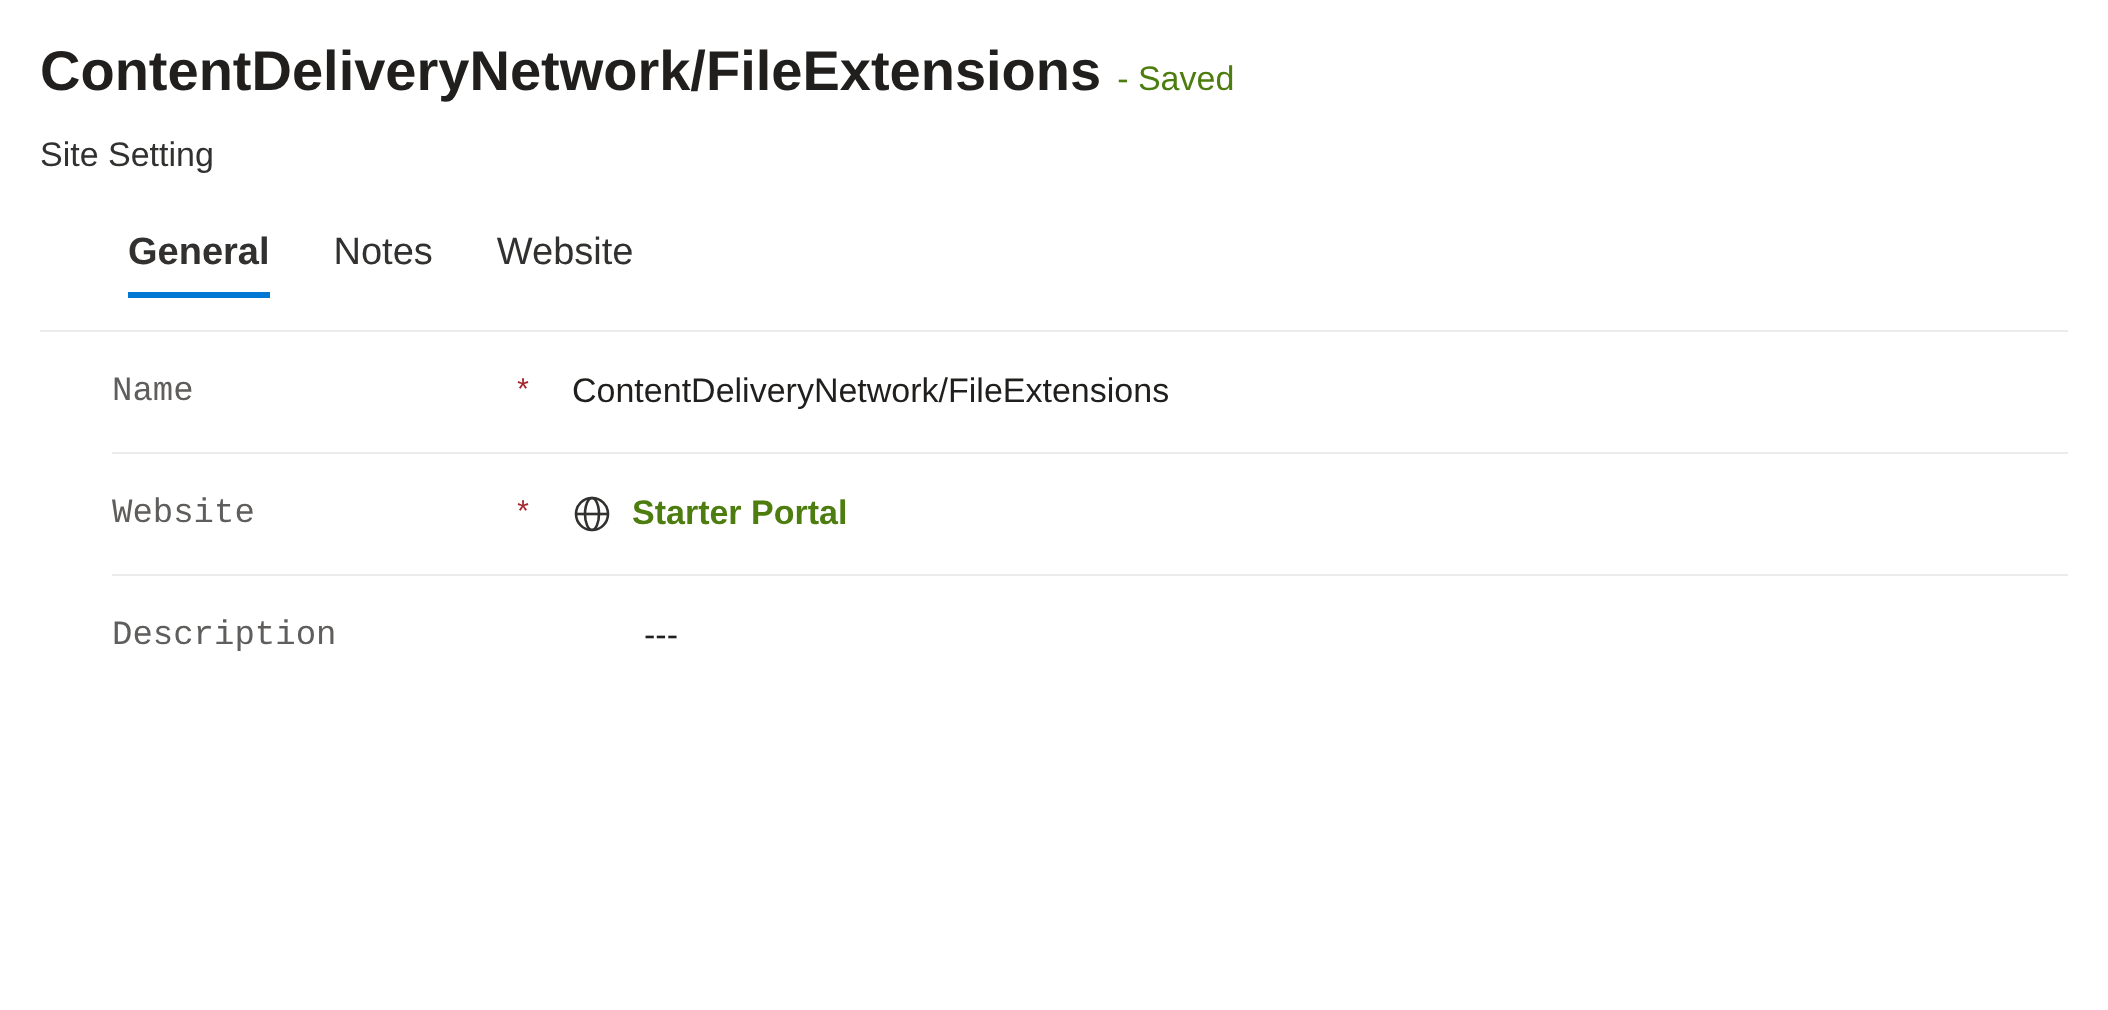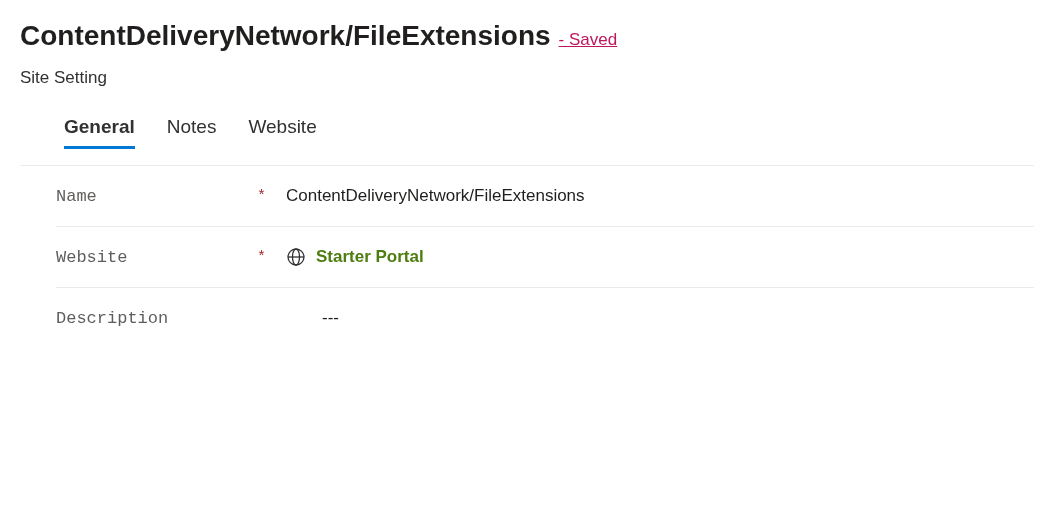--- a/index.html
+++ b/index.html
@@ -22,23 +22,22 @@
       align-items: baseline;
       gap: 8px;
     }
     .page-title {
       font-size: 28px;
       font-weight: 600;
       color: #201f1e;
     }
     .status-text {
       font-size: 17px;
-      color: #be185d;
+      color: #4d7c0f;
       font-weight: 400;
-      text-decoration: underline;
     }
     .subtitle {
       font-size: 17px;
       color: #323130;
       margin-top: 16px;
     }
     .tabs {
       display: flex;
       gap: 32px;
       margin-bottom: 16px;

